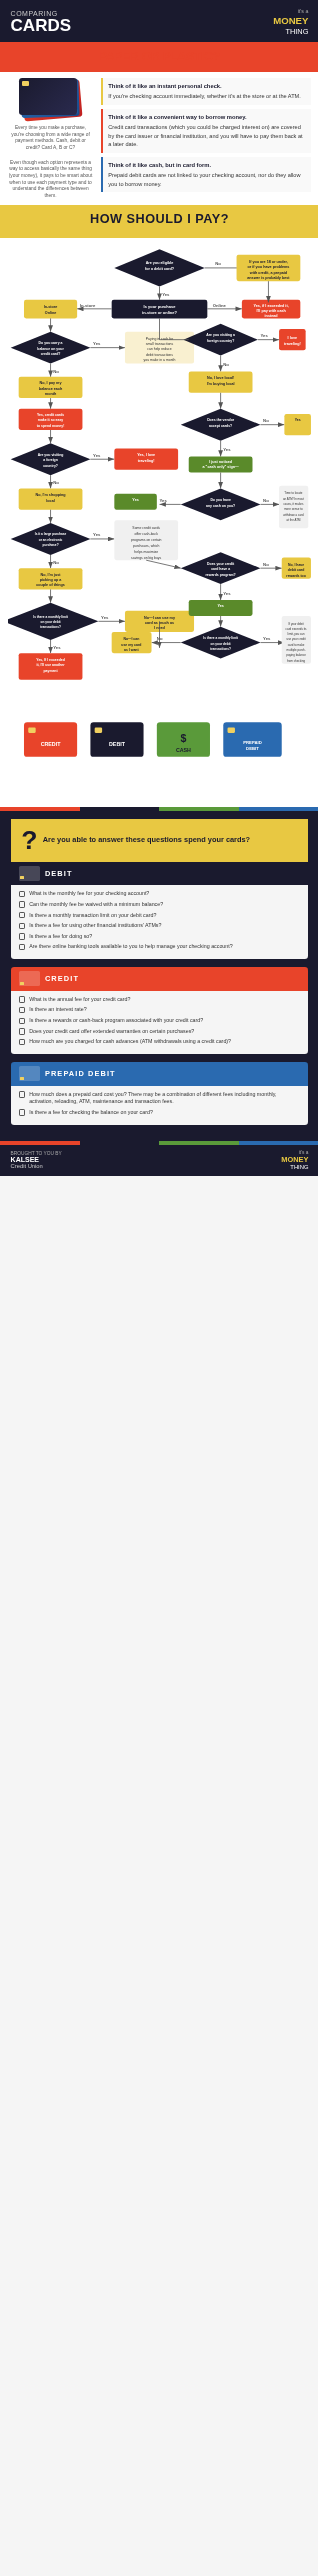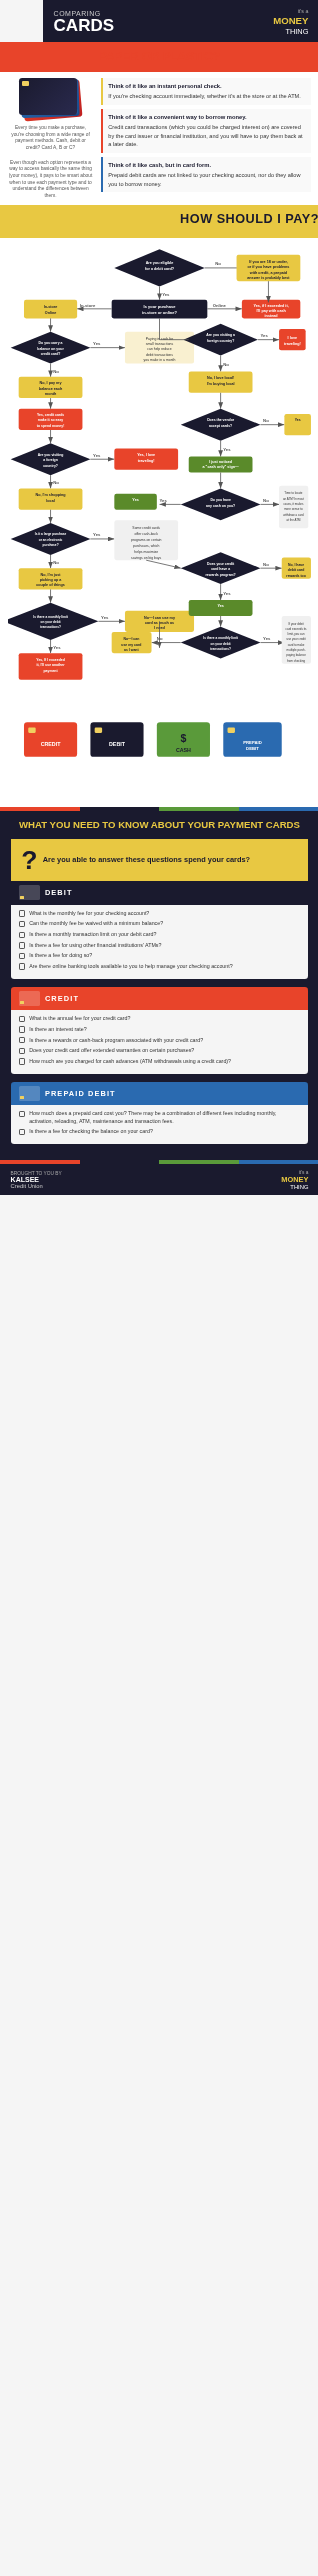--- a/index.html
+++ b/index.html
@@ -10,21 +10,20 @@
       margin: 0 auto;
     }
 
     
     .header {
       background: #1a1a2e;
       padding: 8px 10.6px 5.3px;
       display: flex;
       align-items: center;
       justify-content: space-between;
-      margin-left: 43px;
     }
     .header-left {
       color: white;
     }
     .header-comparing {
       font-size: 7px;
       font-weight: normal;
       letter-spacing: 0.5px;
       text-transform: uppercase;
       color: #ccc;
@@ -70,21 +69,21 @@
     .think-box-title {
       font-weight: bold;
       color: #1a1a2e;
       margin-bottom: 1.6px;
       font-size: 5.8px;
     }
     .how-pay-title {
       color: #1a1a2e;
       font-size: 12.7px;
       font-weight: 900;
-      text-align: right;
+      text-align: center;
       text-transform: uppercase;
       margin-bottom: 6.4px;
       letter-spacing: 0.5px;
     }
 
     
     .need-to-know {
       background: #1a1a2e;
       padding: 8px 10.6px;
     }
@@ -637,23 +636,20 @@
     <rect x="413" y="910" width="14" height="10" rx="2" fill="#f0d060"></rect>
     <text x="460" y="940" text-anchor="middle" fill="white" font-size="8" font-weight="900">PREPAID</text>
     <text x="460" y="952" text-anchor="middle" fill="white" font-size="8" font-weight="900">DEBIT</text>
 
   </svg>
 </div>
 
 <div class="color-band"></div>
 
 <div class="need-to-know">
-  <div class="need-to-know-title">
-    <span>WHAT YOU NEED TO KNOW ABOUT YOUR PAYMENT CARDS</span>
-  </div>
 
   <div class="question-section-wrap">
     <div class="question-section-inner">
       <div class="big-question">?</div>
       <div class="question-text">Are you able to answer these questions spend your cards?</div>
     </div>
   </div>
 
   <div class="card-panel">
     <div class="card-panel-header debit">

